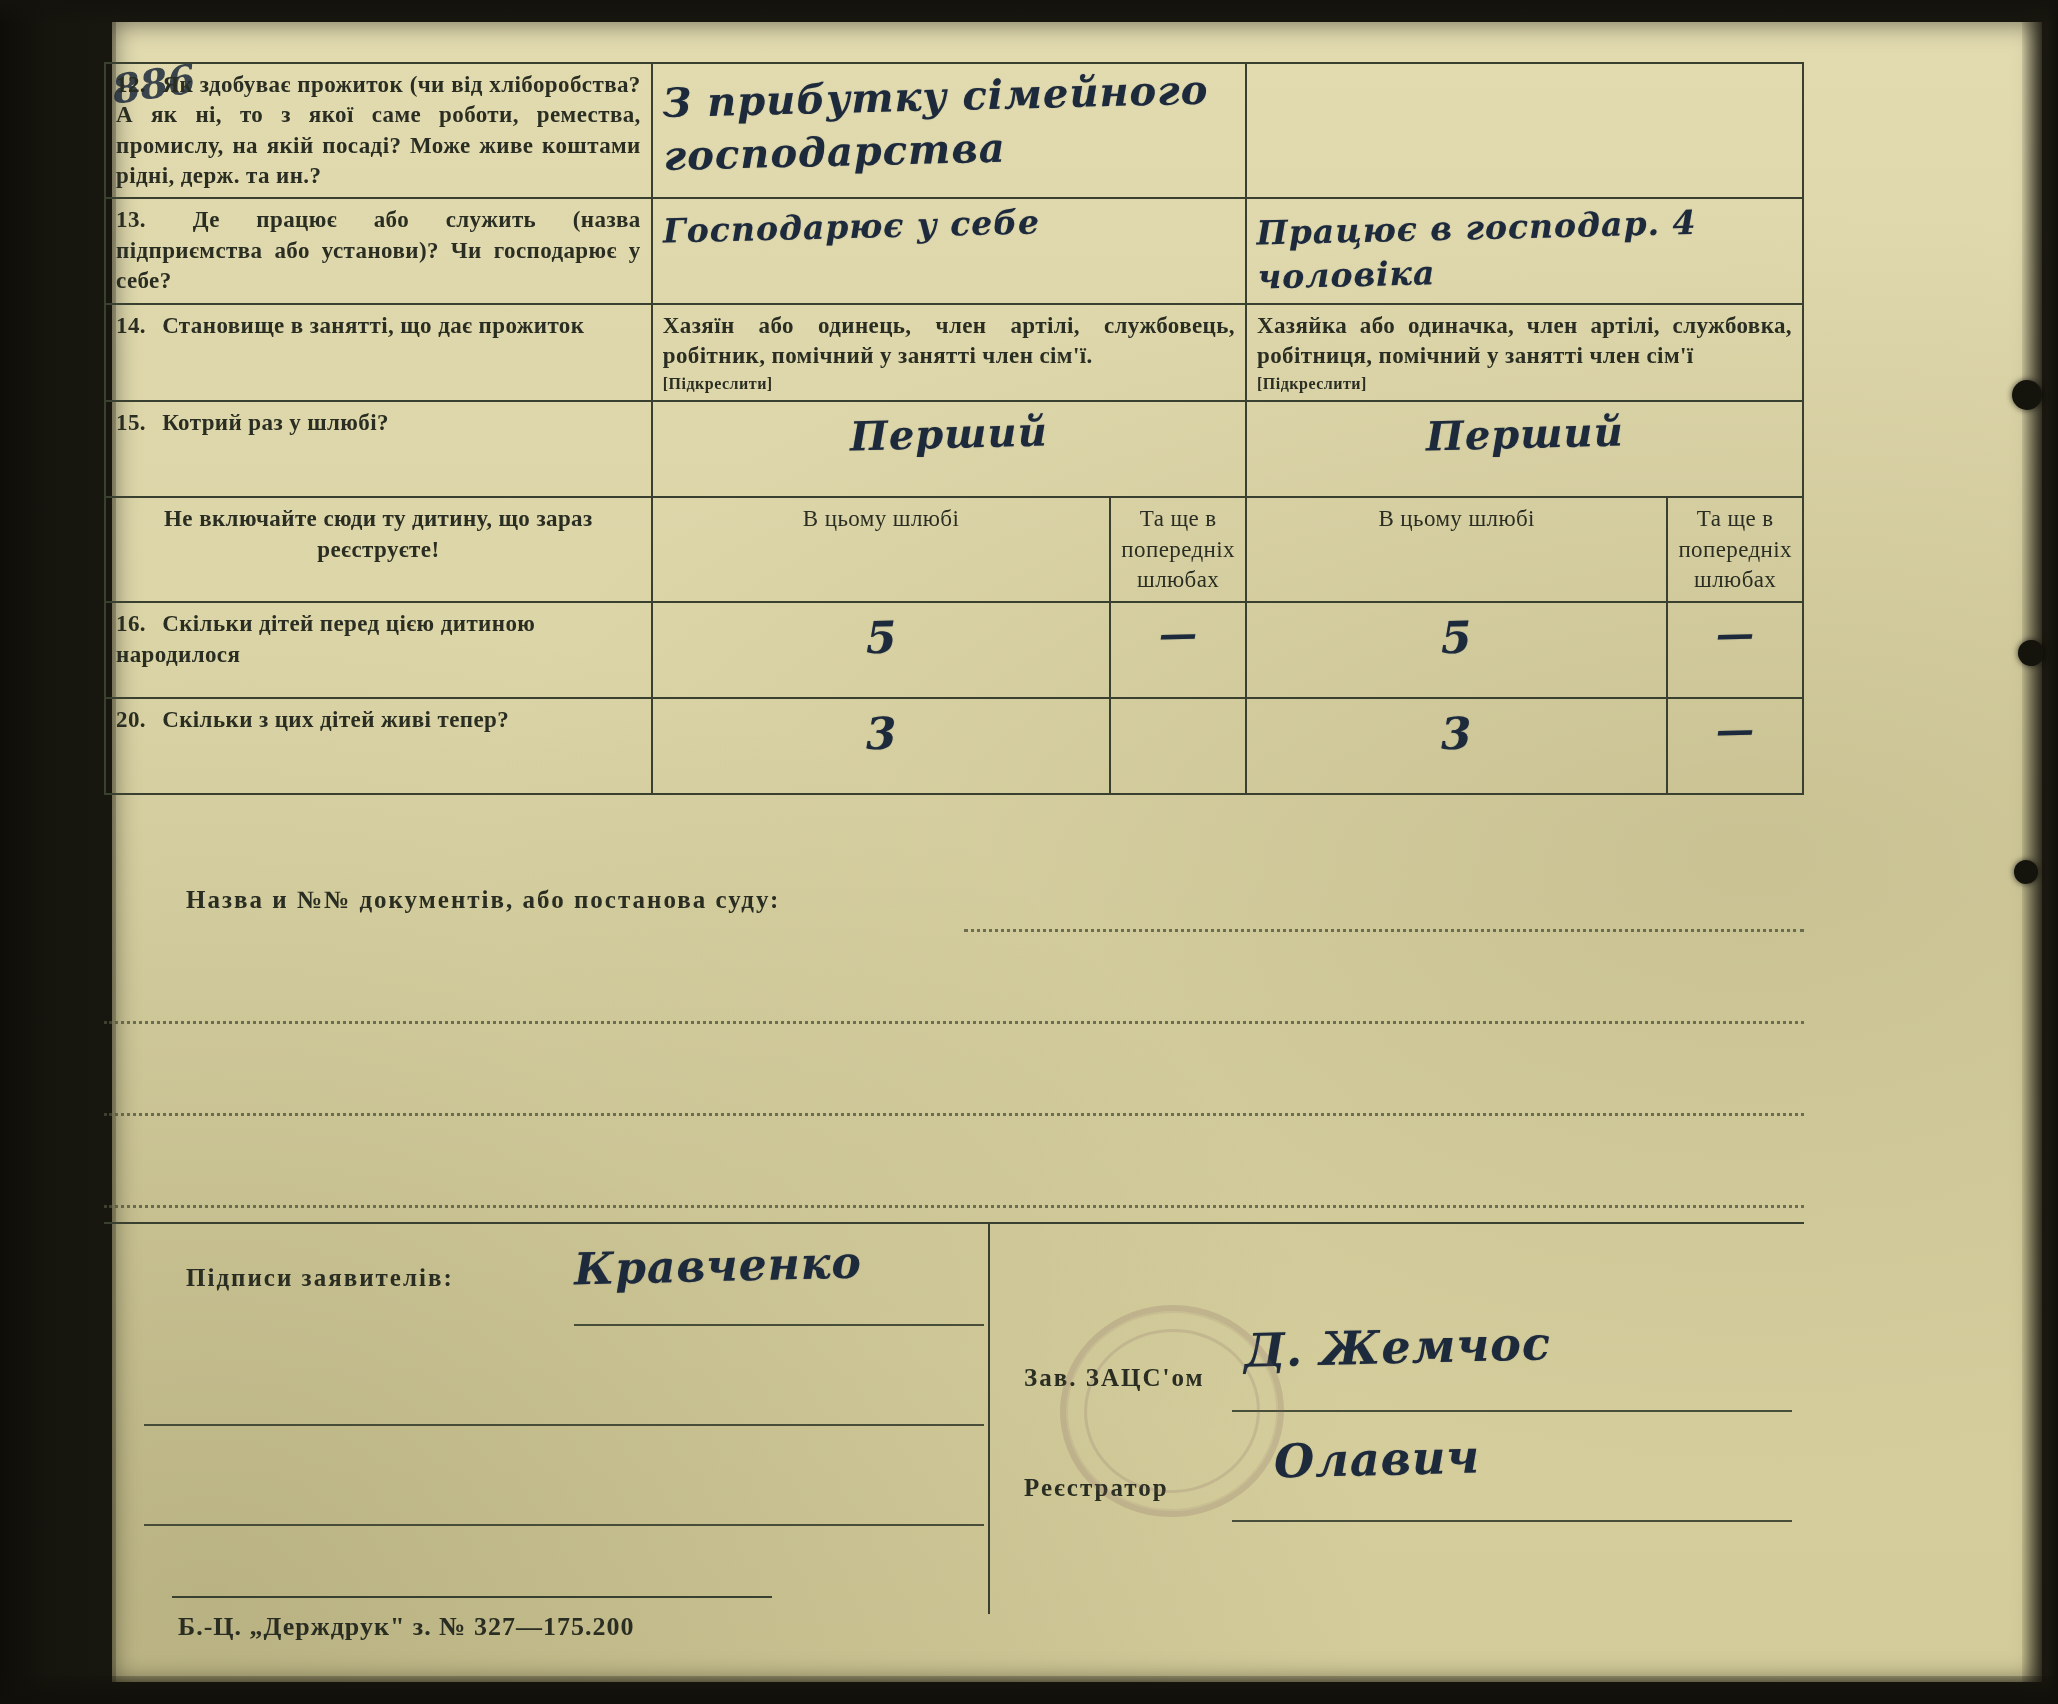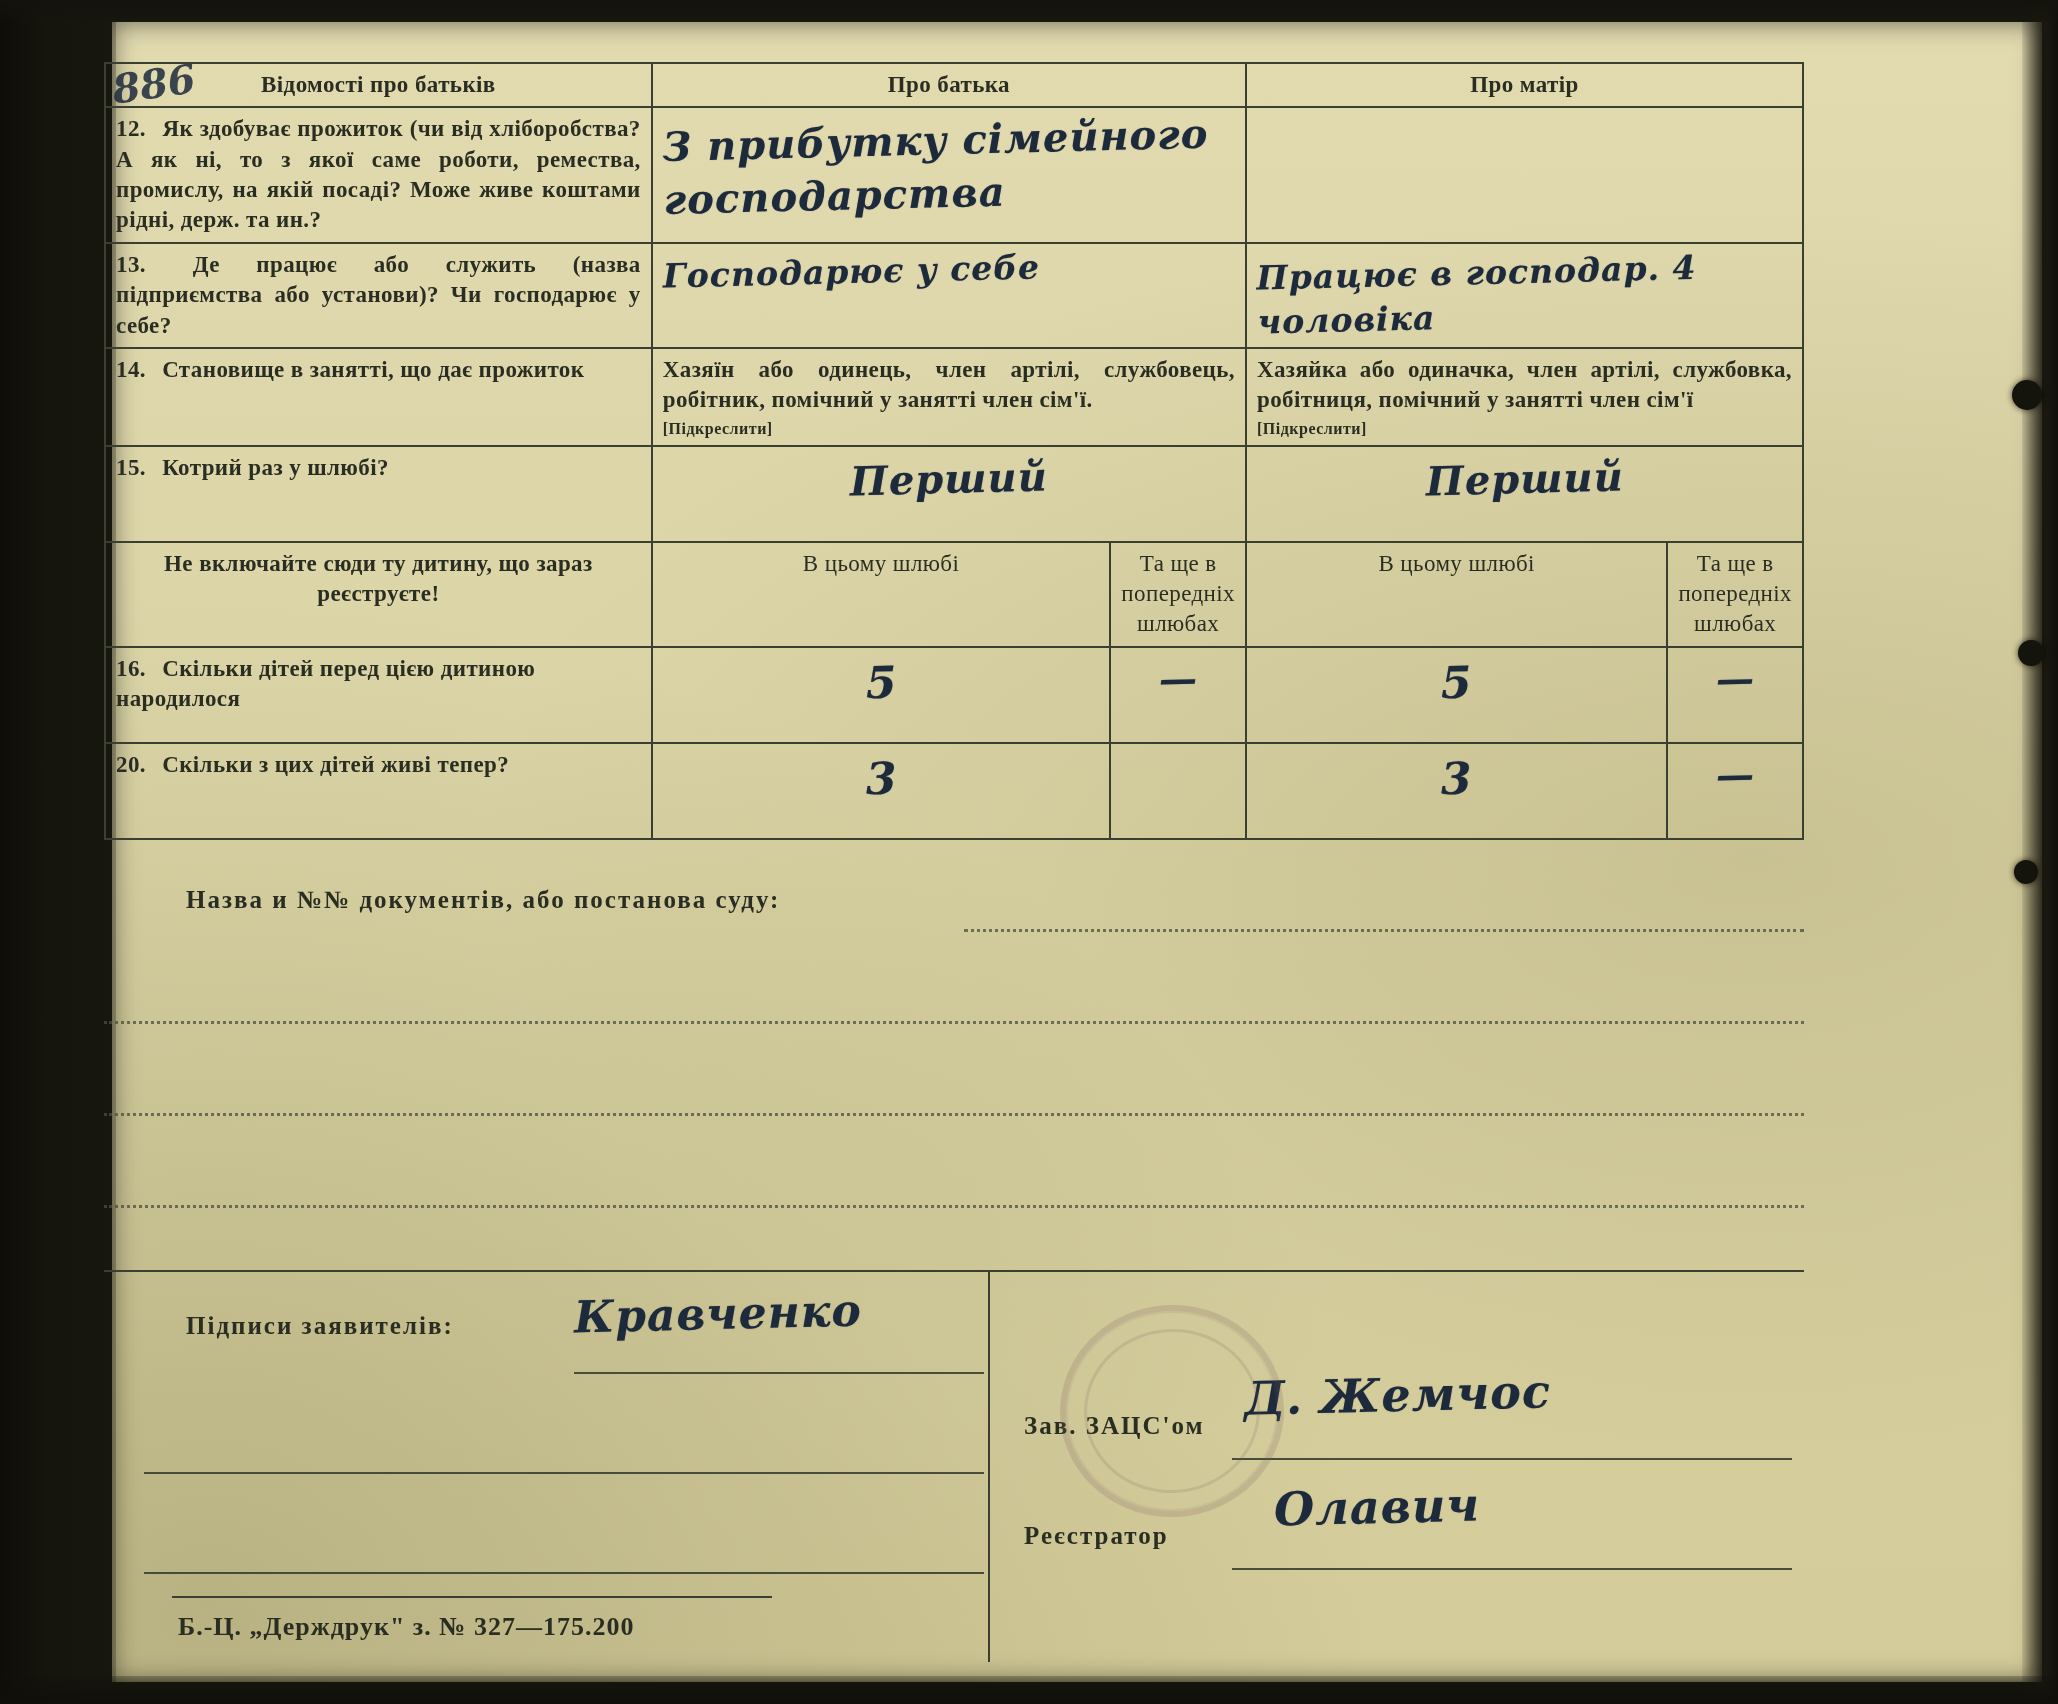--- a/index.html
+++ b/index.html
@@ -192,21 +192,20 @@
 
   
   .sigblock {
     position: absolute;
     left: 104px;
     top: 1222px;
     width: 1700px;
     height: 390px;
     border-top: 2px solid #3a4030;
     color: #2a2e22;
-    margin-top: 48px;
   }
   .sig-divider {
     position: absolute;
     left: 884px;
     top: 0;
     width: 2px;
     height: 390px;
     background: #3a4030;
   }
   .sig-line {
@@ -292,25 +291,20 @@
 
   <div class="hole" style="left:2012px;top:380px;"></div>
   <div class="hole" style="left:2018px;top:640px;width:26px;height:26px;"></div>
   <div class="hole" style="left:2014px;top:860px;width:24px;height:24px;"></div>
 
   <div class="archnum">886</div>
 
   <div class="tbl-wrap">
     <table class="form">
       <tbody>
-          <tr>
-        <td class="hdr-cell q">Відомості про батьків</td>
-        <td class="hdr-cell" colspan="2">Про батька</td>
-        <td class="hdr-cell" colspan="2">Про матір</td>
-      </tr>
 
       <tr>
         <td class="q just">
           <span class="num">12.</span>
           <span>Як здобуває прожиток (чи від хліборобства? А як ні, то з якої саме роботи, ремества, промислу, на якій посаді? Може живе коштами рідні, держ. та ин.?</span>
         </td>
         <td class="cell-hand" colspan="2">
           <span class="hand">З прибутку сімейного господарства</span>
         </td>
         <td class="cell-hand" colspan="2">

